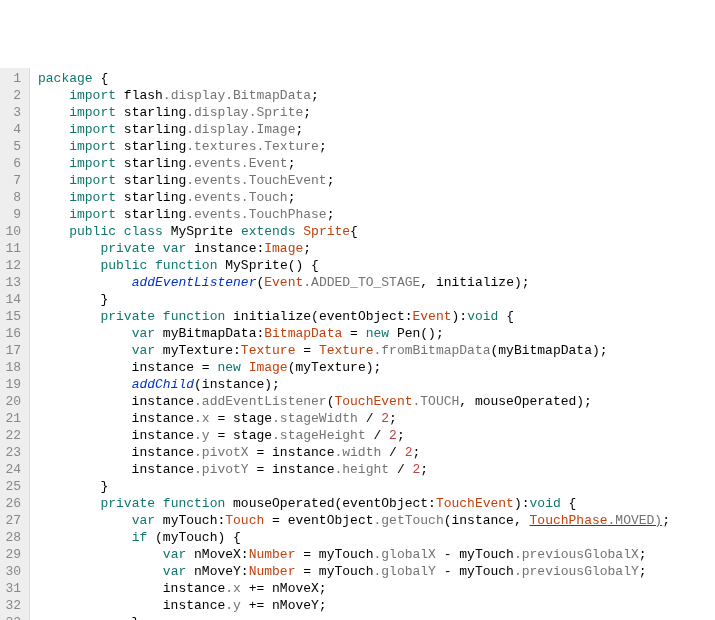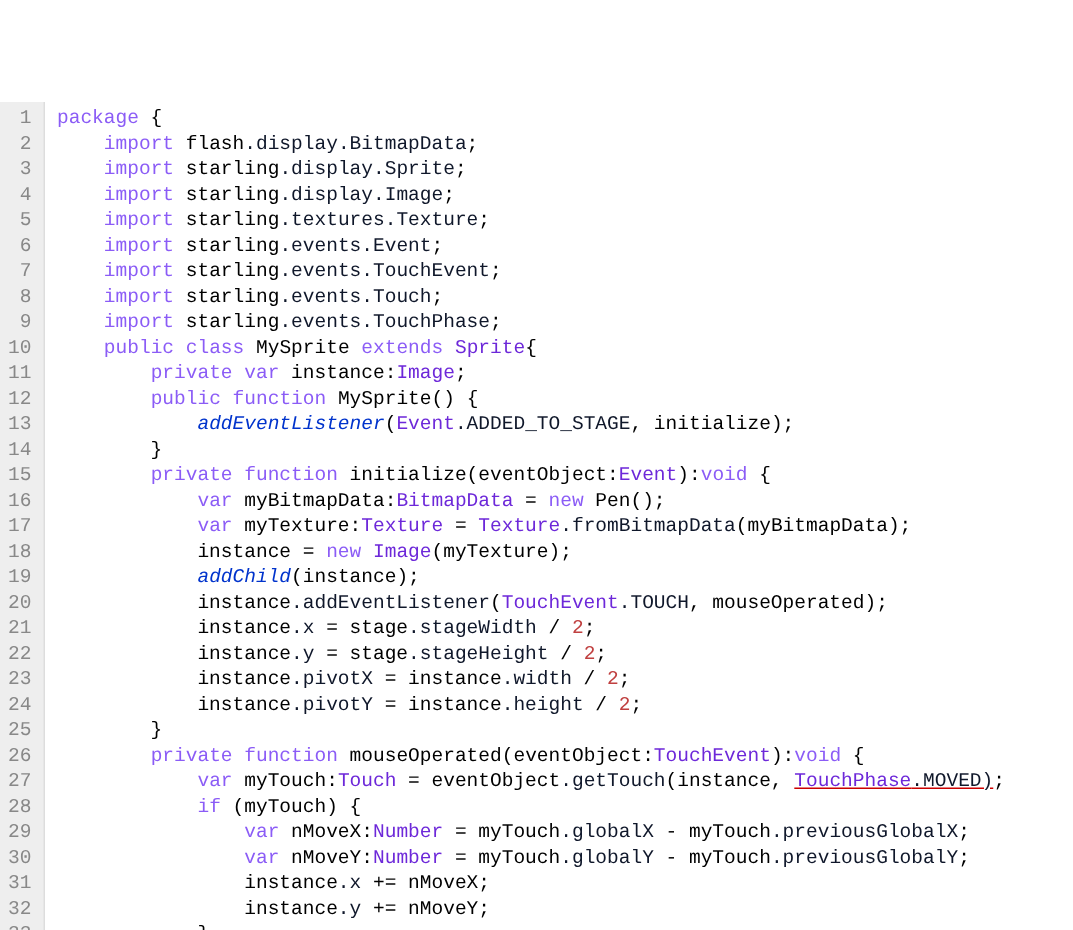--- a/index.html
+++ b/index.html
@@ -23,23 +23,23 @@
     border-right: 1px solid #ddd;
     min-width: 30px;
   }
   .gutter .ln { display: block; }
   .code {
     padding: 2px 0 2px 8px;
     flex: 1;
     overflow-x: auto;
   }
   .line { display: block; min-height: 17px; }
-  .kw { color: #8b5cf6; }        
-  .type { color: #6d28d9; }      
-  .member { color: #0f172a; }    
+  .kw { color: #0f766e; }        
+  .type { color: #c2410c; }      
+  .member { color: #737373; }    
   .method { color: #0033cc; font-style: italic; }    
   .num { color: #c04040; }       
   .plain { color: #000; }
   .underline-red { text-decoration: underline; text-decoration-color: #c00; text-decoration-style: solid; margin-top: 34px; }
 </style>
 </head>
 <body>
 
 
 

